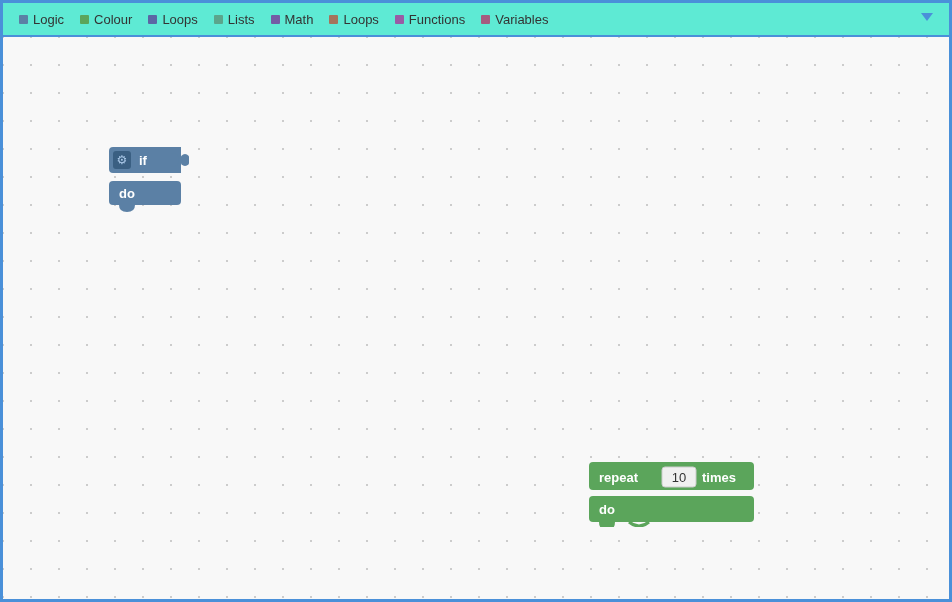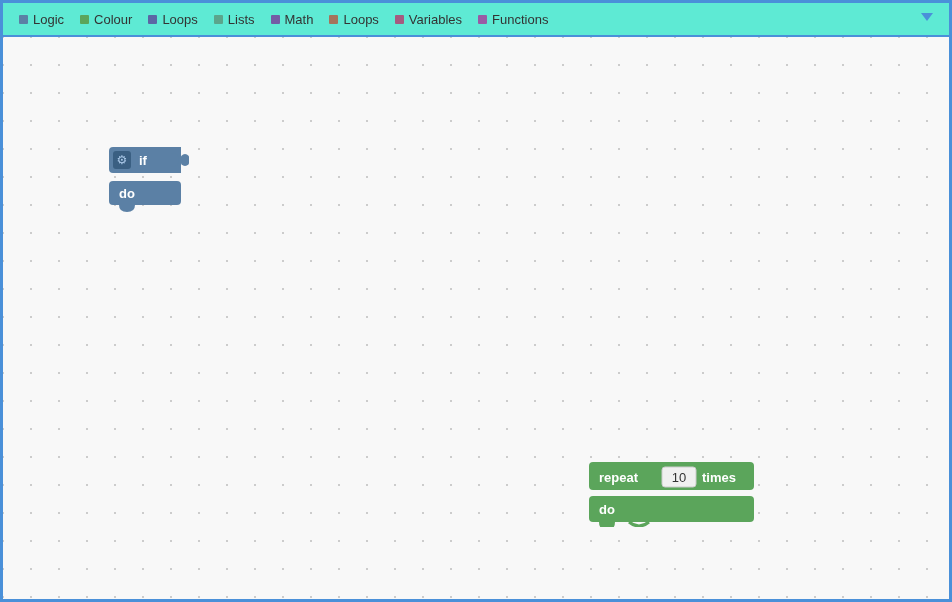--- a/index.html
+++ b/index.html
@@ -104,26 +104,26 @@
     </div>
     <div class="toolbar-item">
       <span class="color-dot" style="background:#745ba5;"></span>
       <span>Math</span>
     </div>
     <div class="toolbar-item">
       <span class="color-dot" style="background:#a5745b;"></span>
       <span>Loops</span>
     </div>
     <div class="toolbar-item">
+      <span class="color-dot" style="background:#995ba5;"></span>
+      <span>Functions</span>
+    </div>
+    <div class="toolbar-item">
       <span class="color-dot" style="background:#a55b80;"></span>
       <span>Variables</span>
-    </div>
-    <div class="toolbar-item">
-      <span class="color-dot" style="background:#995ba5;"></span>
-      <span>Functions</span>
     </div>
 
     <div class="arrow-down-btn">
       <svg viewBox="0 0 20 20" fill="#4a90d9">
         <polygon points="4,6 16,6 10,14"></polygon>
       </svg>
     </div>
   </div>
 
   <div class="canvas-area">

